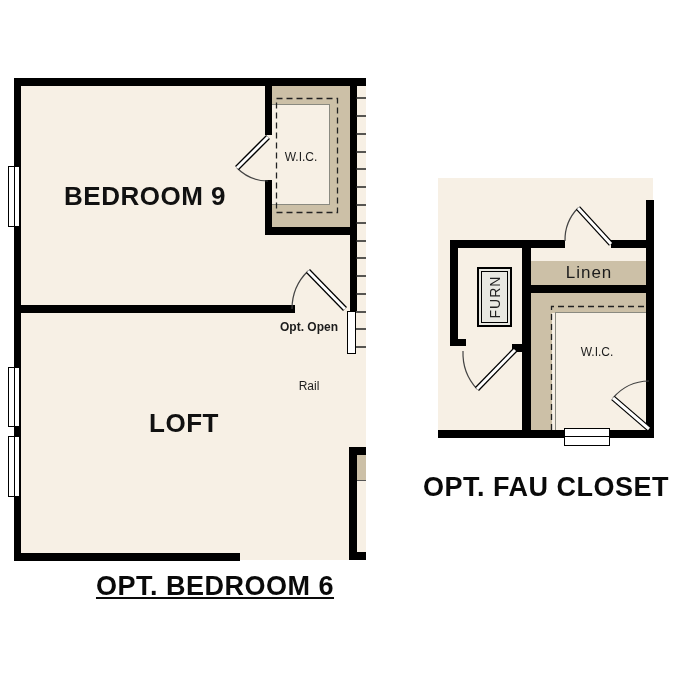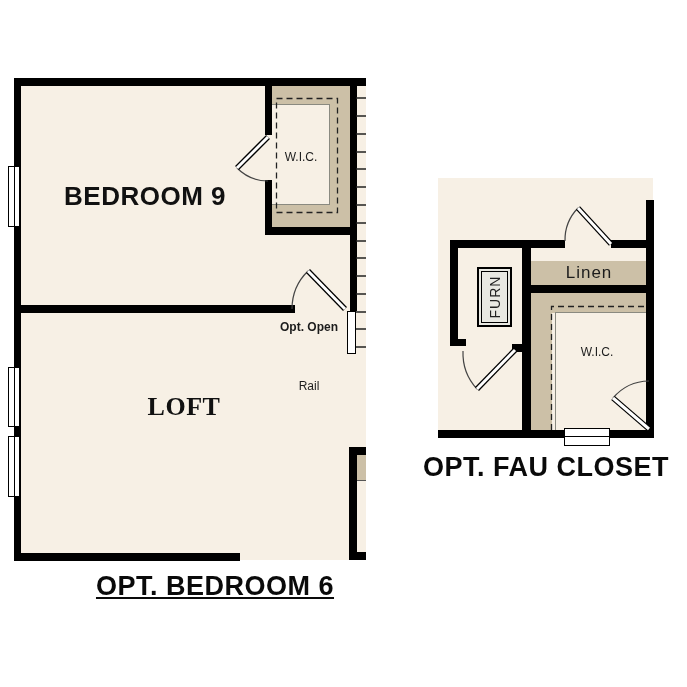--- a/index.html
+++ b/index.html
@@ -60,21 +60,21 @@
     <div class="window" style="left:8px;top:367px;width:12px;height:60px;">
       <span class="mullion"></span>
       </div>
     <div class="window" style="left:8px;top:436px;width:12px;height:61px;">
       <span class="mullion"></span>
       </div>
 
     <div class="rail" style="left:347px;top:311px;width:9px;height:43px;"></div>
 
     <div class="label room-name" style="left:145px;top:196px;">BEDROOM 9</div>
-    <div class="label room-name" style="left:184px;top:407px;font-family:Liberation Serif, serif;">LOFT</div>
+    <div class="label room-name" style="left:184px;top:423px;">LOFT</div>
     <div class="label small-label" style="left:301px;top:157px;">W.I.C.</div>
     <div class="label small-label" style="left:309px;top:327px;font-weight:bold;">Opt. Open</div>
     <div class="label small-label" style="left:309px;top:346px;margin-top:40px;">Rail</div>
     <div class="plan-title" style="left:215px;top:571px;text-decoration:underline;">OPT. BEDROOM 6</div>
   </section>
 
   <section>
 
     <div class="fill floor" style="left:438px;top:178px;width:215px;height:260px;"></div>
 
@@ -99,21 +99,21 @@
       <span class="mid"></span>
       </div>
 
     <div class="furn-box" style="left:477px;top:267px;width:35px;height:60px;">
       <span class="furn-inner"></span>
       <span class="furn-text">FURN</span>
     </div>
 
     <div class="label small-label" style="left:589px;top:273px;letter-spacing:1px;font-size:17px;">Linen</div>
     <div class="label small-label" style="left:597px;top:352px;">W.I.C.</div>
-    <div class="plan-title" style="left:546px;top:452px;">OPT. FAU CLOSET</div>
+    <div class="plan-title" style="left:546px;top:472px;">OPT. FAU CLOSET</div>
   </section>
 
   <svg class="overlay" width="687" height="687" viewBox="0 0 687 687">
 
     <path d="M356 98h10M356 116h10M356 134h10M356 152h10M356 169h10M356 187h10M356 205h10M356 223h10M356 241h10M356 258h10M356 276h10M356 294h10M356 312h10M356 329h10M356 347h10" stroke="#222" stroke-width="1.3" fill="none"></path>
 
     <rect x="276.5" y="98.5" width="61" height="114" fill="none" stroke="#222" stroke-width="1.3" stroke-dasharray="6 4"></rect>
 
     <path d="M551.5 430 V306.5 H646" fill="none" stroke="#222" stroke-width="1.3" stroke-dasharray="6 4"></path>
 

